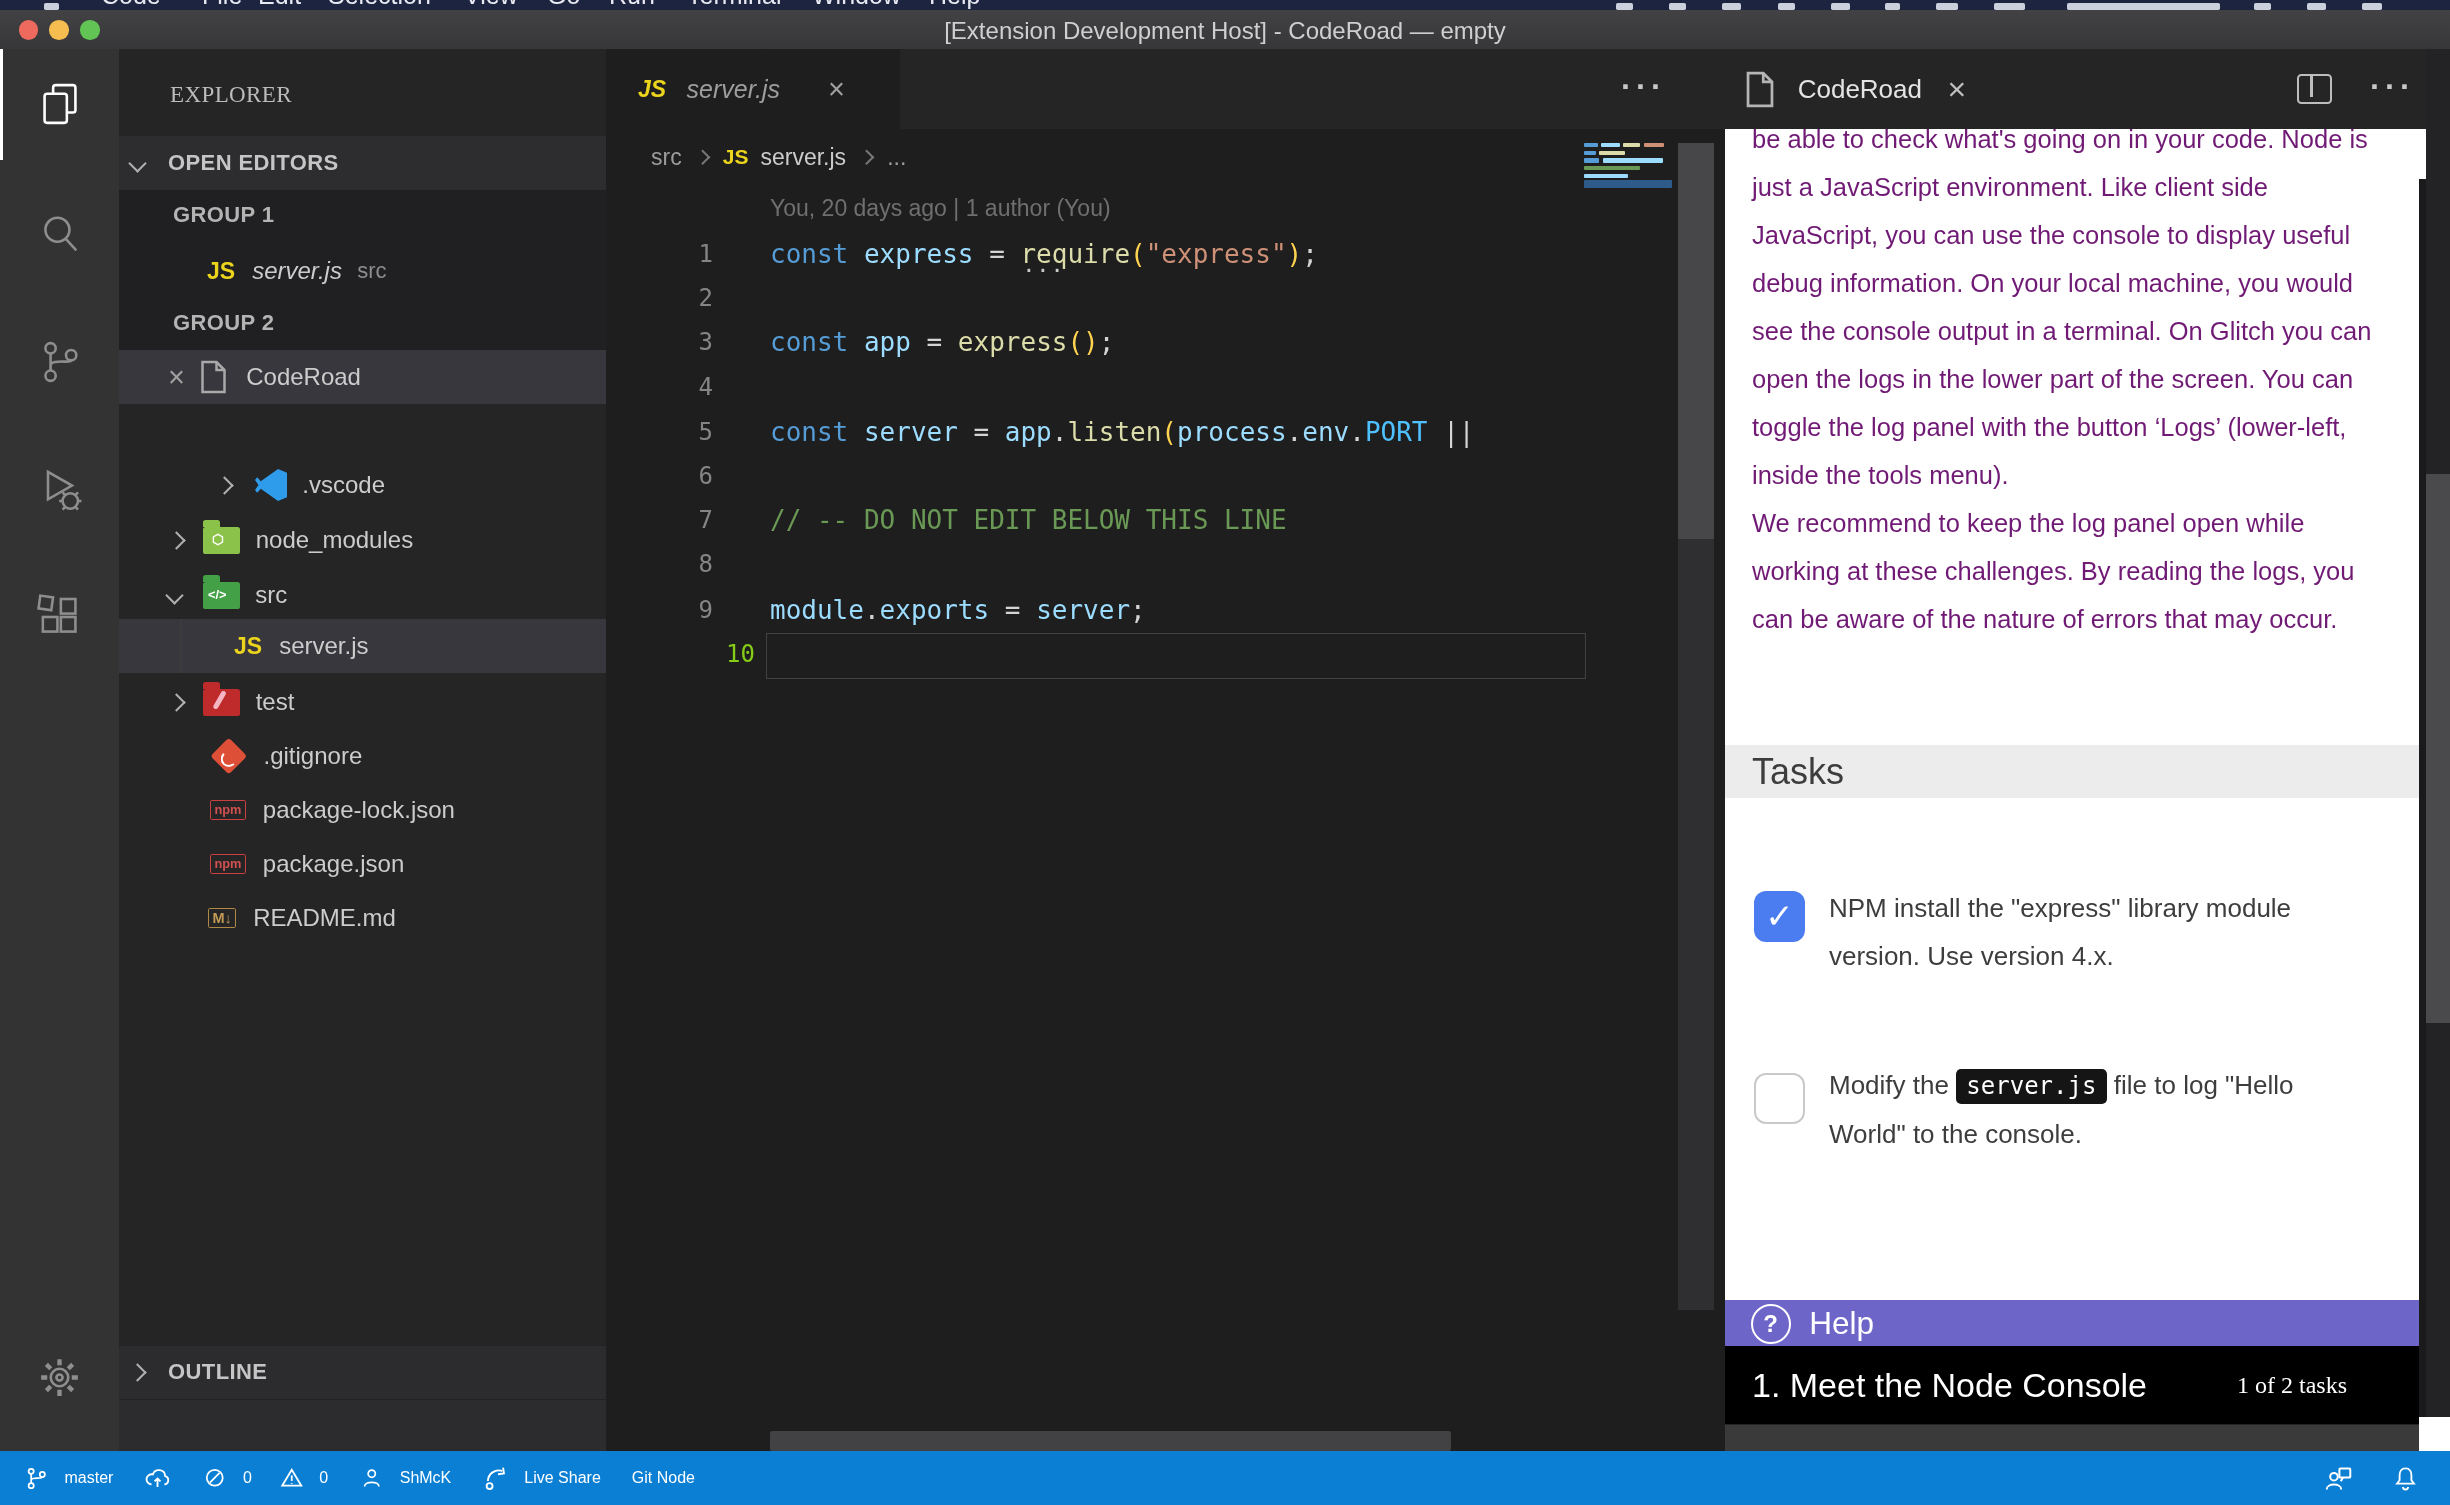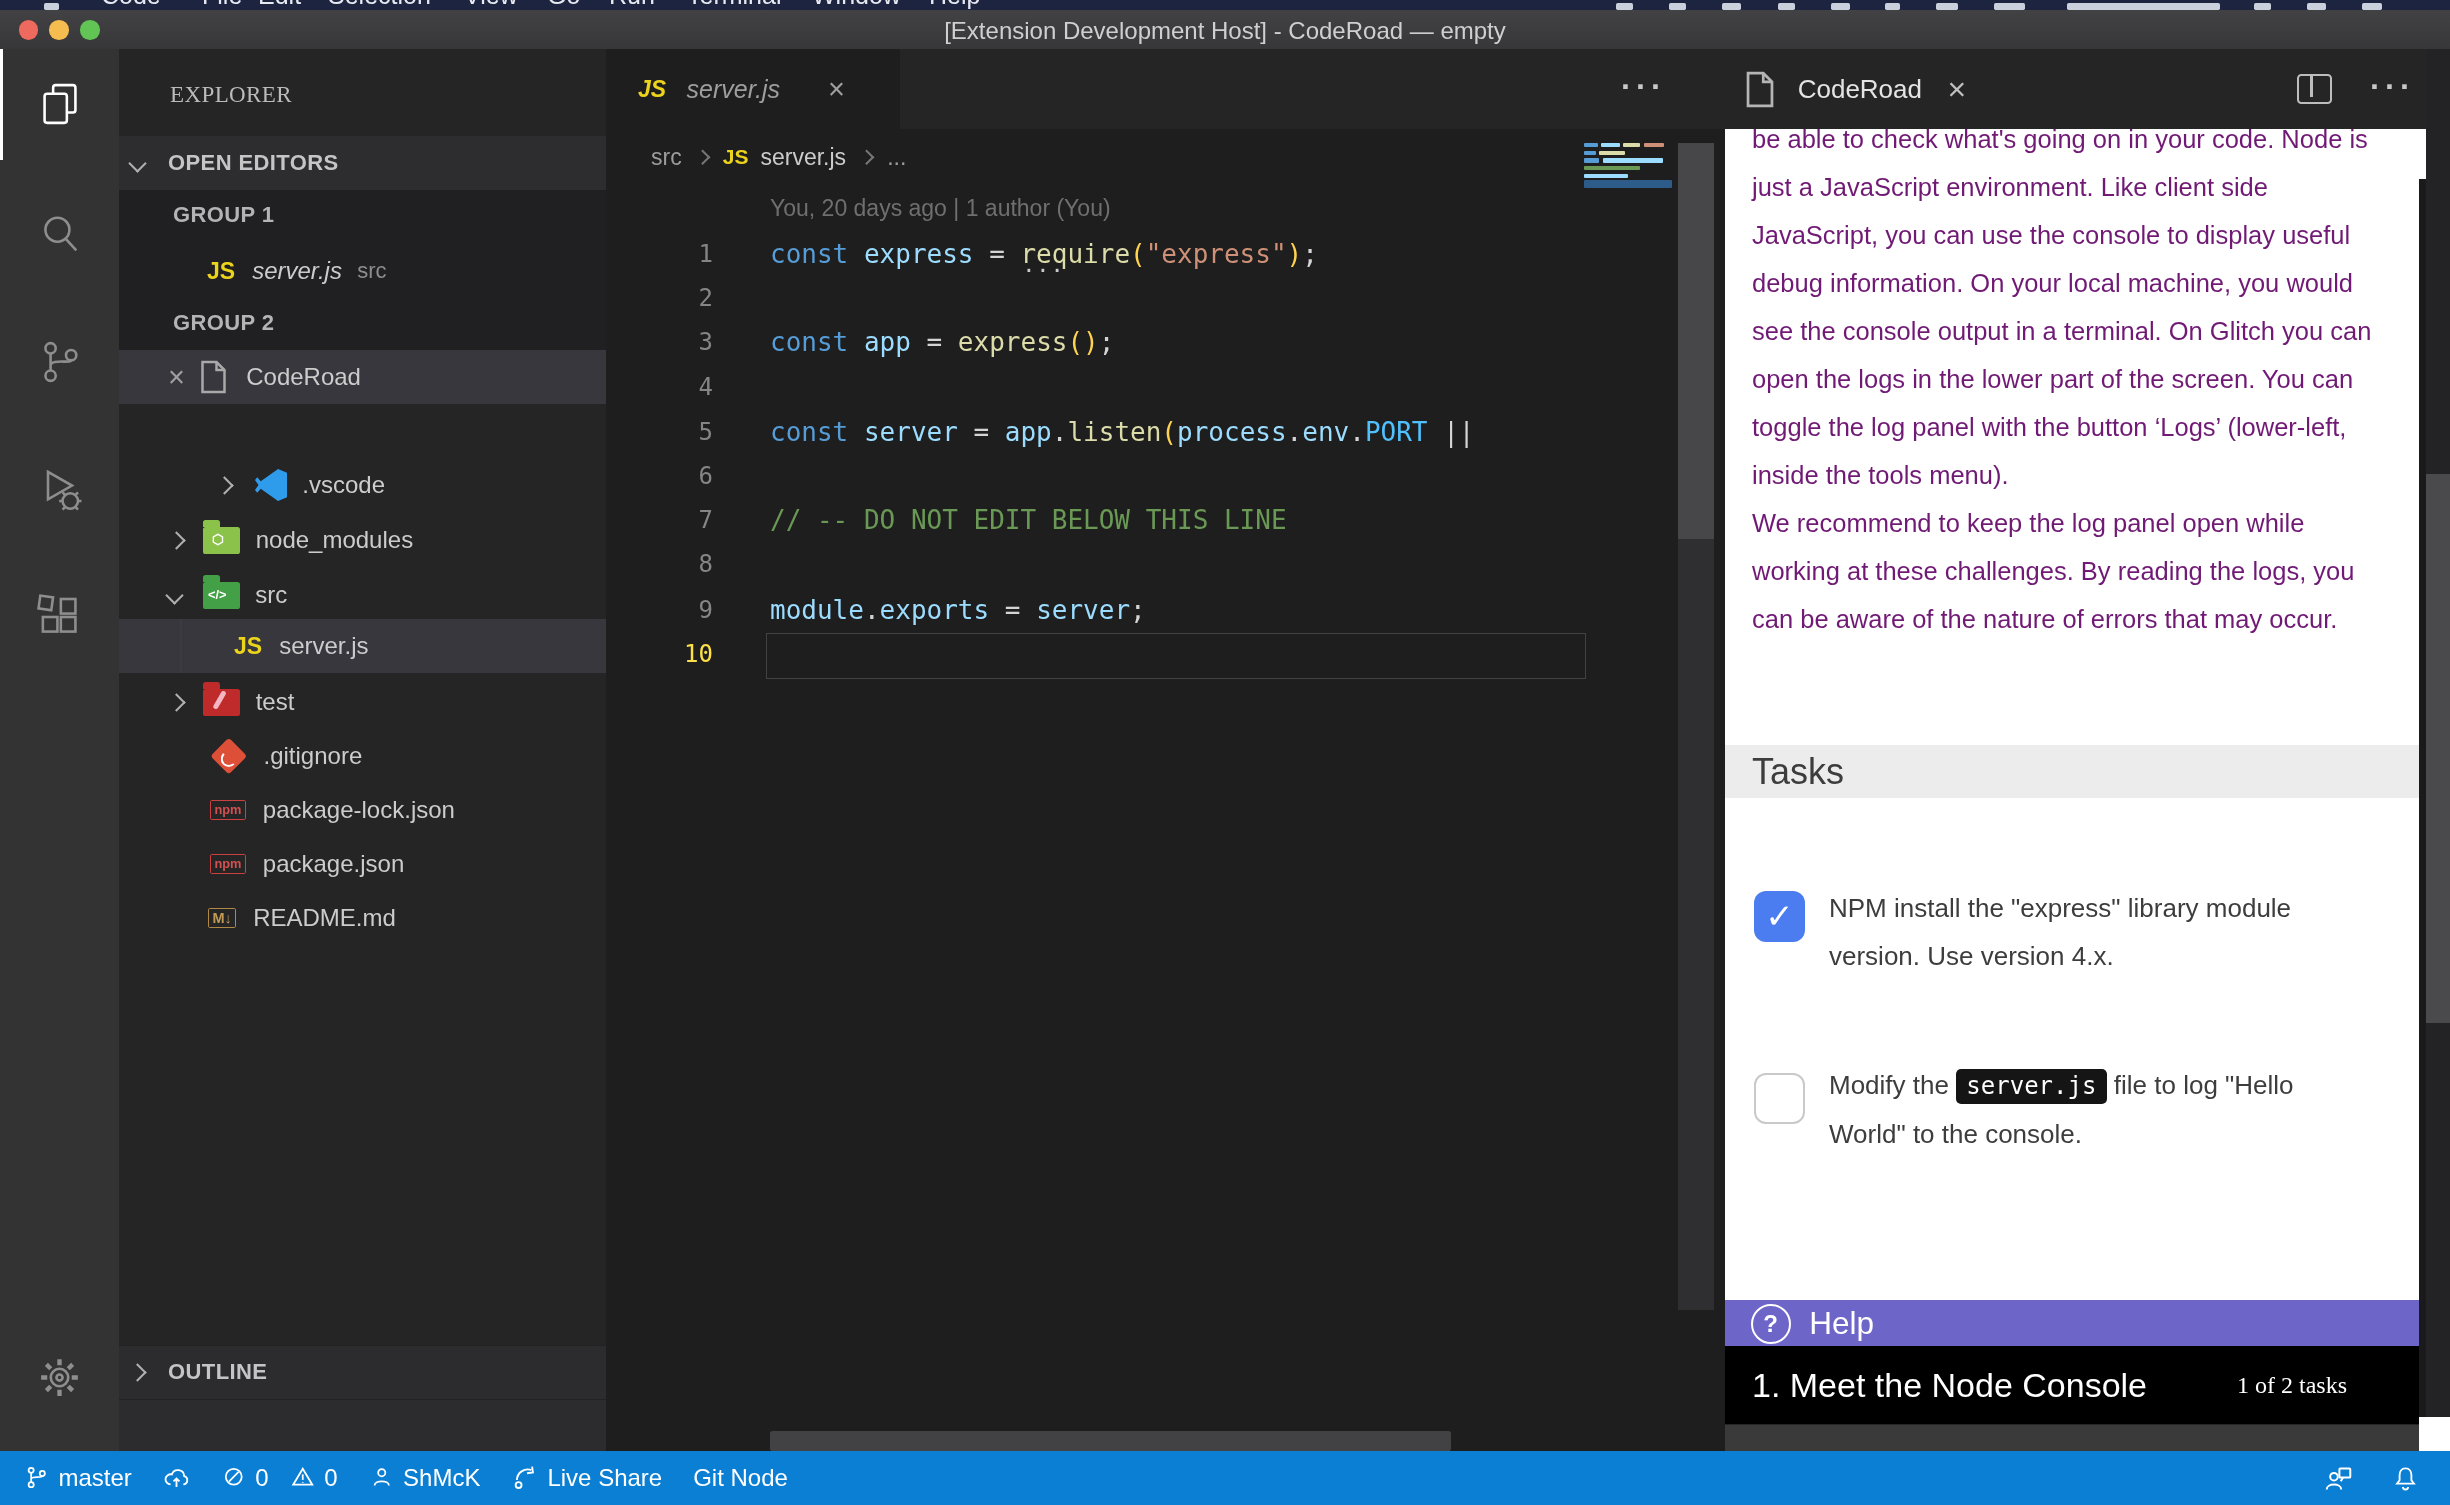--- a/index.html
+++ b/index.html
@@ -103,21 +103,21 @@
   #panelfoot{position:absolute;left:0;top:1376px;width:701px;height:26px;background:#3a3a3a;}
 
   
   #rightstrip{left:2426px;top:49px;width:24px;height:1402px;background:#232325;}
   #rightthumb{position:absolute;left:0;top:425px;width:24px;height:549px;background:#4a4a4d;}
   #rdivider{left:2419px;top:179px;width:6.8px;height:1239px;background:#1a1a1c;}
   #rwhitecorner{left:2419px;top:1417px;width:31px;height:34px;background:#fff;}
 
   
   #statusbar{left:0;top:1451px;width:2450px;height:54px;background:#0b7fd4;display:flex;align-items:center;color:#fff;}
-  .sitem{display:flex;gap:9px;font-size:24px;white-space:nowrap;}
+  .sitem{display:flex;align-items:center;gap:15px;font-size:16px;white-space:nowrap;}
   .sitem svg{stroke:#fff;fill:none;stroke-width:2.2;}
   #sleft{display:flex;align-items:center;gap:31px;margin-left:24px;flex:1;}
   #sright{display:flex;align-items:center;gap:39px;margin-right:31px;}
 </style>
 </head>
 <body>
 
 <div id="app">
 
   <div id="menubar" class="abs">
@@ -337,21 +337,21 @@
       <span class="ctext"><span class="tc">// -- DO NOT EDIT BELOW THIS LINE</span></span>
     </div>
     <div class="cline" style="top:493px;">
       <span class="gut">8</span>
     </div>
     <div class="cline" style="top:539px;">
       <span class="gut">9</span>
       <span class="ctext"><span class="tv">module</span><span class="tw">.</span><span class="tv">exports</span><span class="tw"> = </span><span class="tv">server</span><span class="tw">;</span></span>
     </div>
     <div class="cline" style="top:583px;">
-      <span class="gut" style="color:#fde047;">10</span>
+      <span class="gut" style="color:#84cc16;padding-left:42px;">10</span>
     </div>
     <div id="curline"></div>
 
     <div id="minimap">
       <div class="mml" style="left:0;top:0;width:13.6px;background:#569CD6;"></div>
       <div class="mml" style="left:17px;top:0;width:18.7px;background:#9CDCFE;"></div>
       <div class="mml" style="left:39px;top:0;width:17px;background:#DCDCAA;"></div>
       <div class="mml" style="left:60px;top:0;width:20.4px;background:#CE9178;"></div>
       <div class="mml" style="left:0;top:7.7px;width:12px;background:#569CD6;"></div>
       <div class="mml" style="left:15.3px;top:7.7px;width:25.5px;background:#DCDCAA;"></div>

